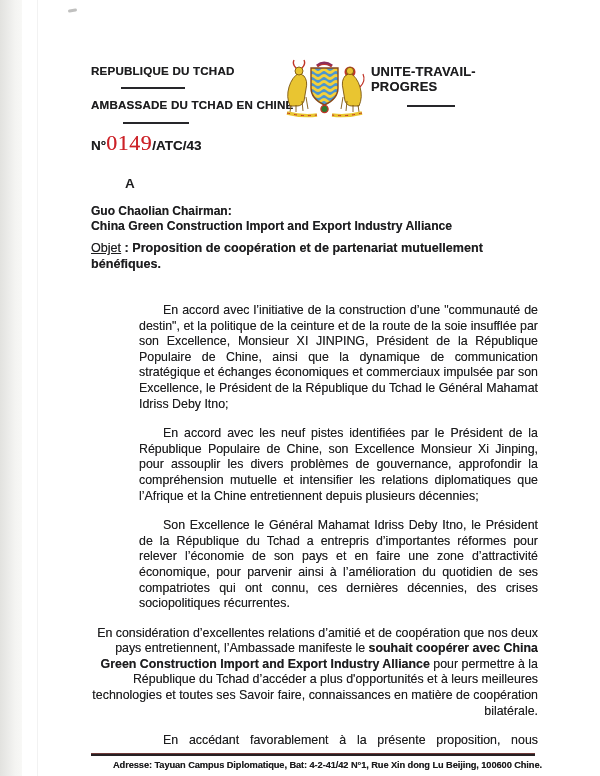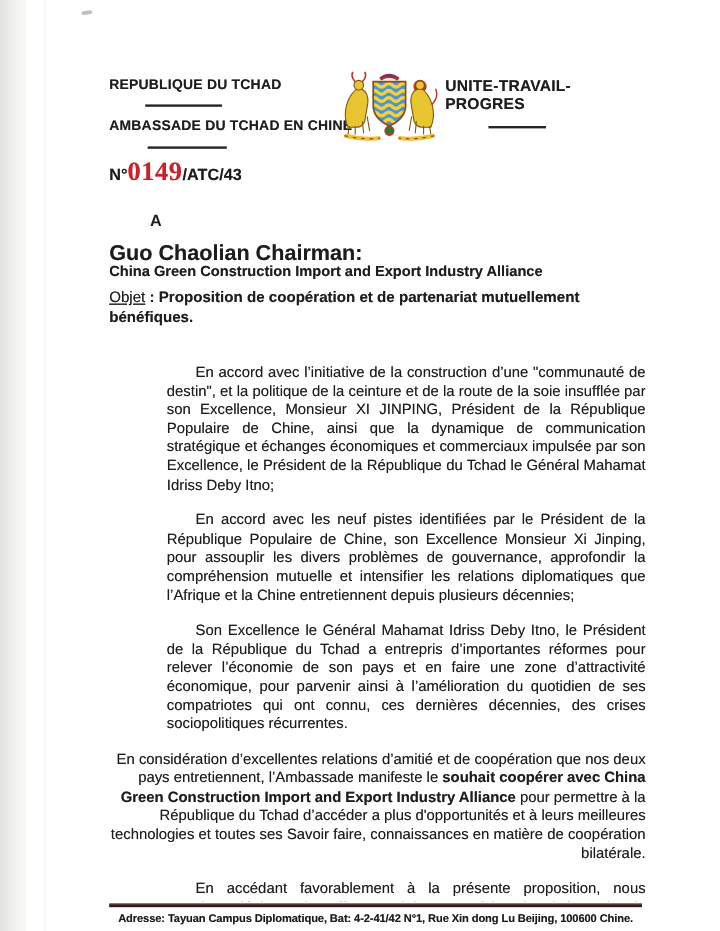--- a/index.html
+++ b/index.html
@@ -43,33 +43,33 @@
     text-shadow:0 0 .4px rgba(0,0,0,.55);
   }
   .rule-3 { width:48px; margin:11px 0 0 36px; }
   
   .refline {
     position:absolute; left:91px; top:131px; line-height:24px;
     text-shadow:0 0 .4px rgba(0,0,0,.5);
   }
   .ref-prefix, .ref-suffix { font-weight:bold; font-size:13.5px; vertical-align:baseline; }
   .ref-number {
-    font-family:"Liberation Serif", serif; font-weight:bold;
+    font-family:"Liberation Serif", serif; font-weight:normal;
     font-size:22px; color:#cc2127; vertical-align:baseline;
     letter-spacing:.5px; text-shadow:0 0 .4px rgba(204,33,39,.6);
   }
   .dateline {
     position:absolute; left:371px; top:141px;
     font-weight:bold; font-size:12.6px;
     text-shadow:0 0 .4px rgba(0,0,0,.55);
   }
   
   .addressee { position:absolute; left:91px; top:176px; width:447px; }
   .salutation { font-weight:bold; font-size:13.5px; margin-left:34px; }
-  .addr-name { font-weight:bold; font-size:18px; margin-top:13px; line-height:15px;
+  .addr-name { font-weight:bold; font-size:12px; margin-top:13px; line-height:15px;
                text-shadow:0 0 .4px rgba(0,0,0,.5); }
   .addr-org  { font-weight:bold; font-size:12.2px; line-height:15px;
                text-shadow:0 0 .4px rgba(0,0,0,.5); }
   
   .subject {
     position:absolute; left:91px; top:240px; width:447px;
     font-size:12.6px; line-height:16px;
     text-shadow:0 0 .4px rgba(0,0,0,.5);
   }
   .subject-label { text-decoration:underline; }
@@ -84,21 +84,21 @@
   .para { margin-bottom:14px; }
   .para.justify { text-align:justify; text-indent:24px;margin-left:48px; }
   .para.left { text-align:right; text-indent:0; }
   
   .footer-rule {
     position:absolute; left:91px; top:753px; width:444px; height:3px;
     background:#262023; border-top:1px solid #6e3a38;
   }
   .footer-address {
     position:absolute; left:84px; top:760px; width:458px;
-    text-align:center; font-weight:bold; font-size:9.3px;
+    text-align:right; font-weight:bold; font-size:9.3px;
     letter-spacing:-.1px; color:#1c1c1e;
     text-shadow:0 0 .4px rgba(0,0,0,.5);
   }
 </style>
 </head>
 <body>
 
 <div class="page">
   <div class="scan-edge"></div>
   <div class="scan-line"></div>

